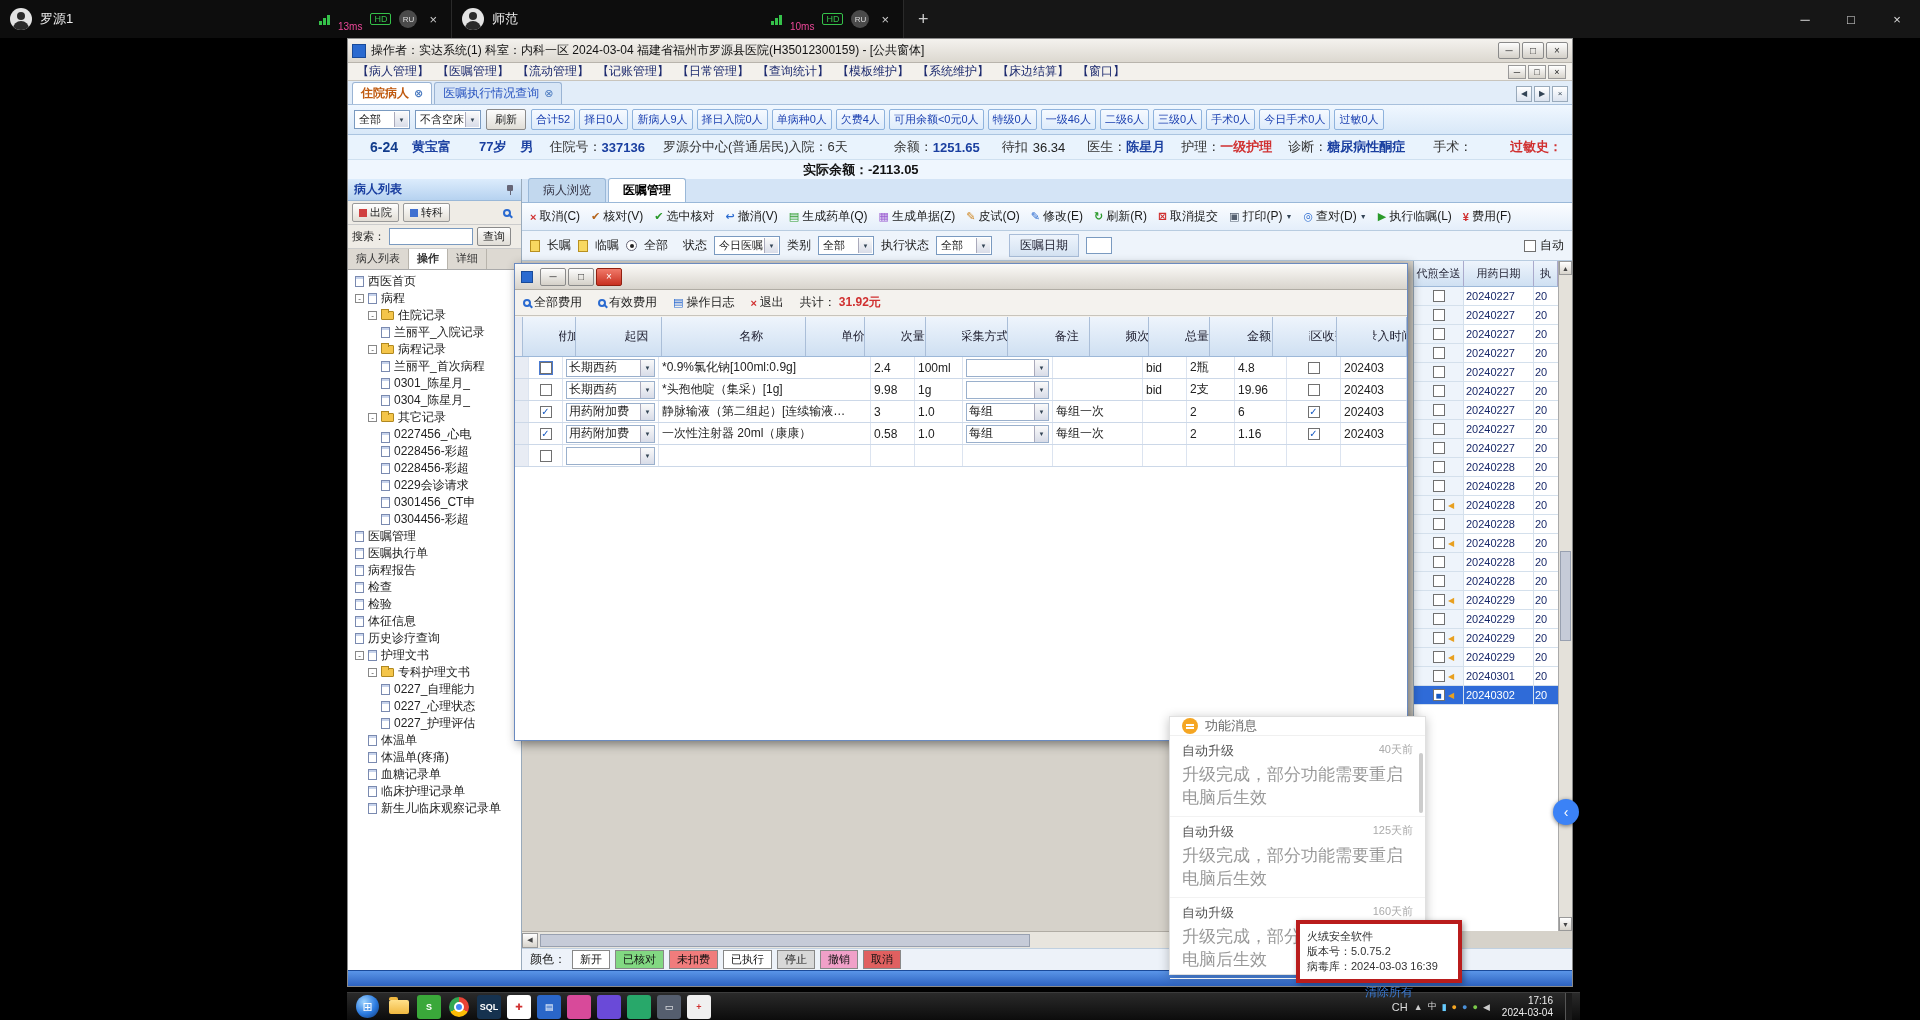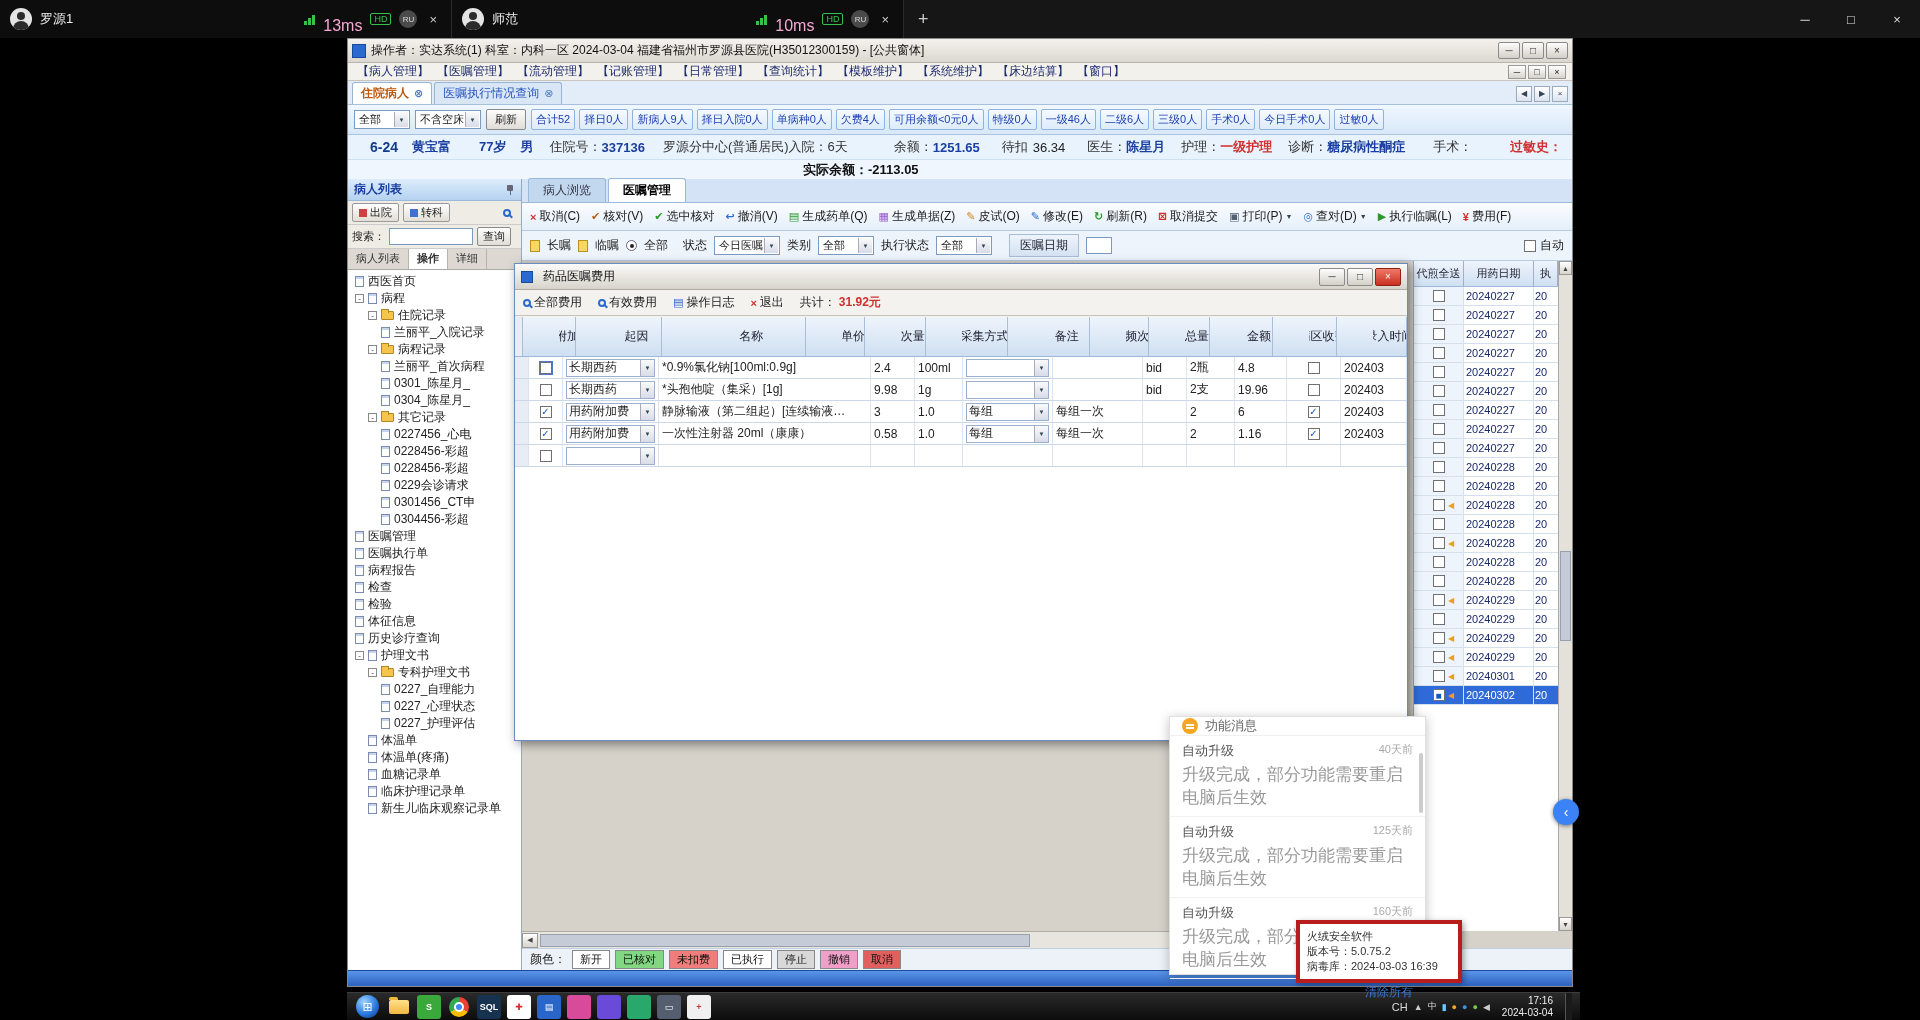--- a/index.html
+++ b/index.html
@@ -9,21 +9,21 @@
   
   #topbar { position:absolute; left:0; top:0; width:1920px; height:38px; background:#161616; display:flex; align-items:stretch; }
   .rtab { width:452px; background:#0d0d0d; border-right:1px solid #2a2a2a; display:flex; align-items:center; gap:8px; padding:0 10px; color:#eee; font-size:13px; }
   .avatar { width:22px; height:22px; border-radius:50%; background:#e4e4e4; position:relative; overflow:hidden; flex:0 0 auto; }
   .avatar::before { content:""; position:absolute; left:7px; top:4px; width:8px; height:8px; border-radius:50%; background:#2b2b2b; }
   .avatar::after { content:""; position:absolute; left:3px; top:13px; width:16px; height:10px; border-radius:8px 8px 0 0; background:#2b2b2b; }
   .rtab .lbl { flex:0 1 auto; white-space:nowrap; overflow:hidden; }
   .sig { display:flex; align-items:flex-end; gap:1px; height:11px; margin-left:auto; }
   .sig i { width:3px; background:#35c24a; display:block; }
   .sig i:nth-child(1){height:4px}.sig i:nth-child(2){height:7px}.sig i:nth-child(3){height:10px}
-  .ping { color:#f9a8d4; font-size:16px;margin-top:14px; }
+  .ping { color:#ec4899; font-size:10px;margin-top:14px; }
   .badge-hd { border:1px solid #35c24a; color:#35c24a; font-size:9px; padding:0 3px; border-radius:2px; }
   .badge-ru { width:18px; height:18px; border-radius:50%; background:#4a4a4a; color:#ddd; font-size:8px; display:flex; align-items:center; justify-content:center; }
   .rtab .x { color:#ccc; font-size:13px; padding:2px 4px; cursor:pointer; }
   .newtab { color:#ccc; font-size:18px; padding:4px 14px; align-self:center; }
   .winctl { margin-left:auto; display:flex; align-items:stretch; }
   .winctl span { width:46px; display:flex; align-items:center; justify-content:center; color:#ddd; font-size:13px; }
 
   
   #app { position:absolute; left:347px; top:38px; width:1226px; height:949px; background:#d6d2ca; border:1px solid #8a8a8a; }
   #titlebar { height:24px; background:linear-gradient(#f4f2ee,#dcd8d0); display:flex; align-items:center; padding:0 4px; border-bottom:1px solid #b8b4ac; }
@@ -380,21 +380,21 @@
           </div>
           <div class="ti" style="padding-left: 31px;">
             <span class="ic-doc"></span>
             <span>0304_陈星月_</span>
           </div>
           <div class="ti" style="padding-left: 18px;">
             <span class="exp">-</span>
             <span class="ic-folder"></span>
             <span>其它记录</span>
           </div>
-          <div class="ti" style="padding-left: 31px;">
+          <div class="ti" style="padding-left: 31px; align-items: flex-end;">
             <span class="ic-doc"></span>
             <span>0227456_心电</span>
           </div>
           <div class="ti" style="padding-left: 31px;">
             <span class="ic-doc"></span>
             <span>0228456-彩超</span>
           </div>
           <div class="ti" style="padding-left: 31px;">
             <span class="ic-doc"></span>
             <span>0228456-彩超</span>
@@ -766,21 +766,20 @@
           </span>
       </div>
     </div>
   </div>
   <div id="bluebar"></div>
 </div>
 
 <div id="dialog">
   <div id="dlg-title">
     <span class="appico" style="width:12px;height:12px"></span>
-    <span class="ttl">药品医嘱费用</span>
     <span style="display:flex" id="dlg-btns">
         <span class="dlg-btn">─</span>
         <span class="dlg-btn">□</span>
         <span class="dlg-btn close">×</span>
       </span>
   </div>
   <div id="dlg-toolbar">
     <span class="tbi">
         <span class="mag"></span>
         <span>全部费用</span>

